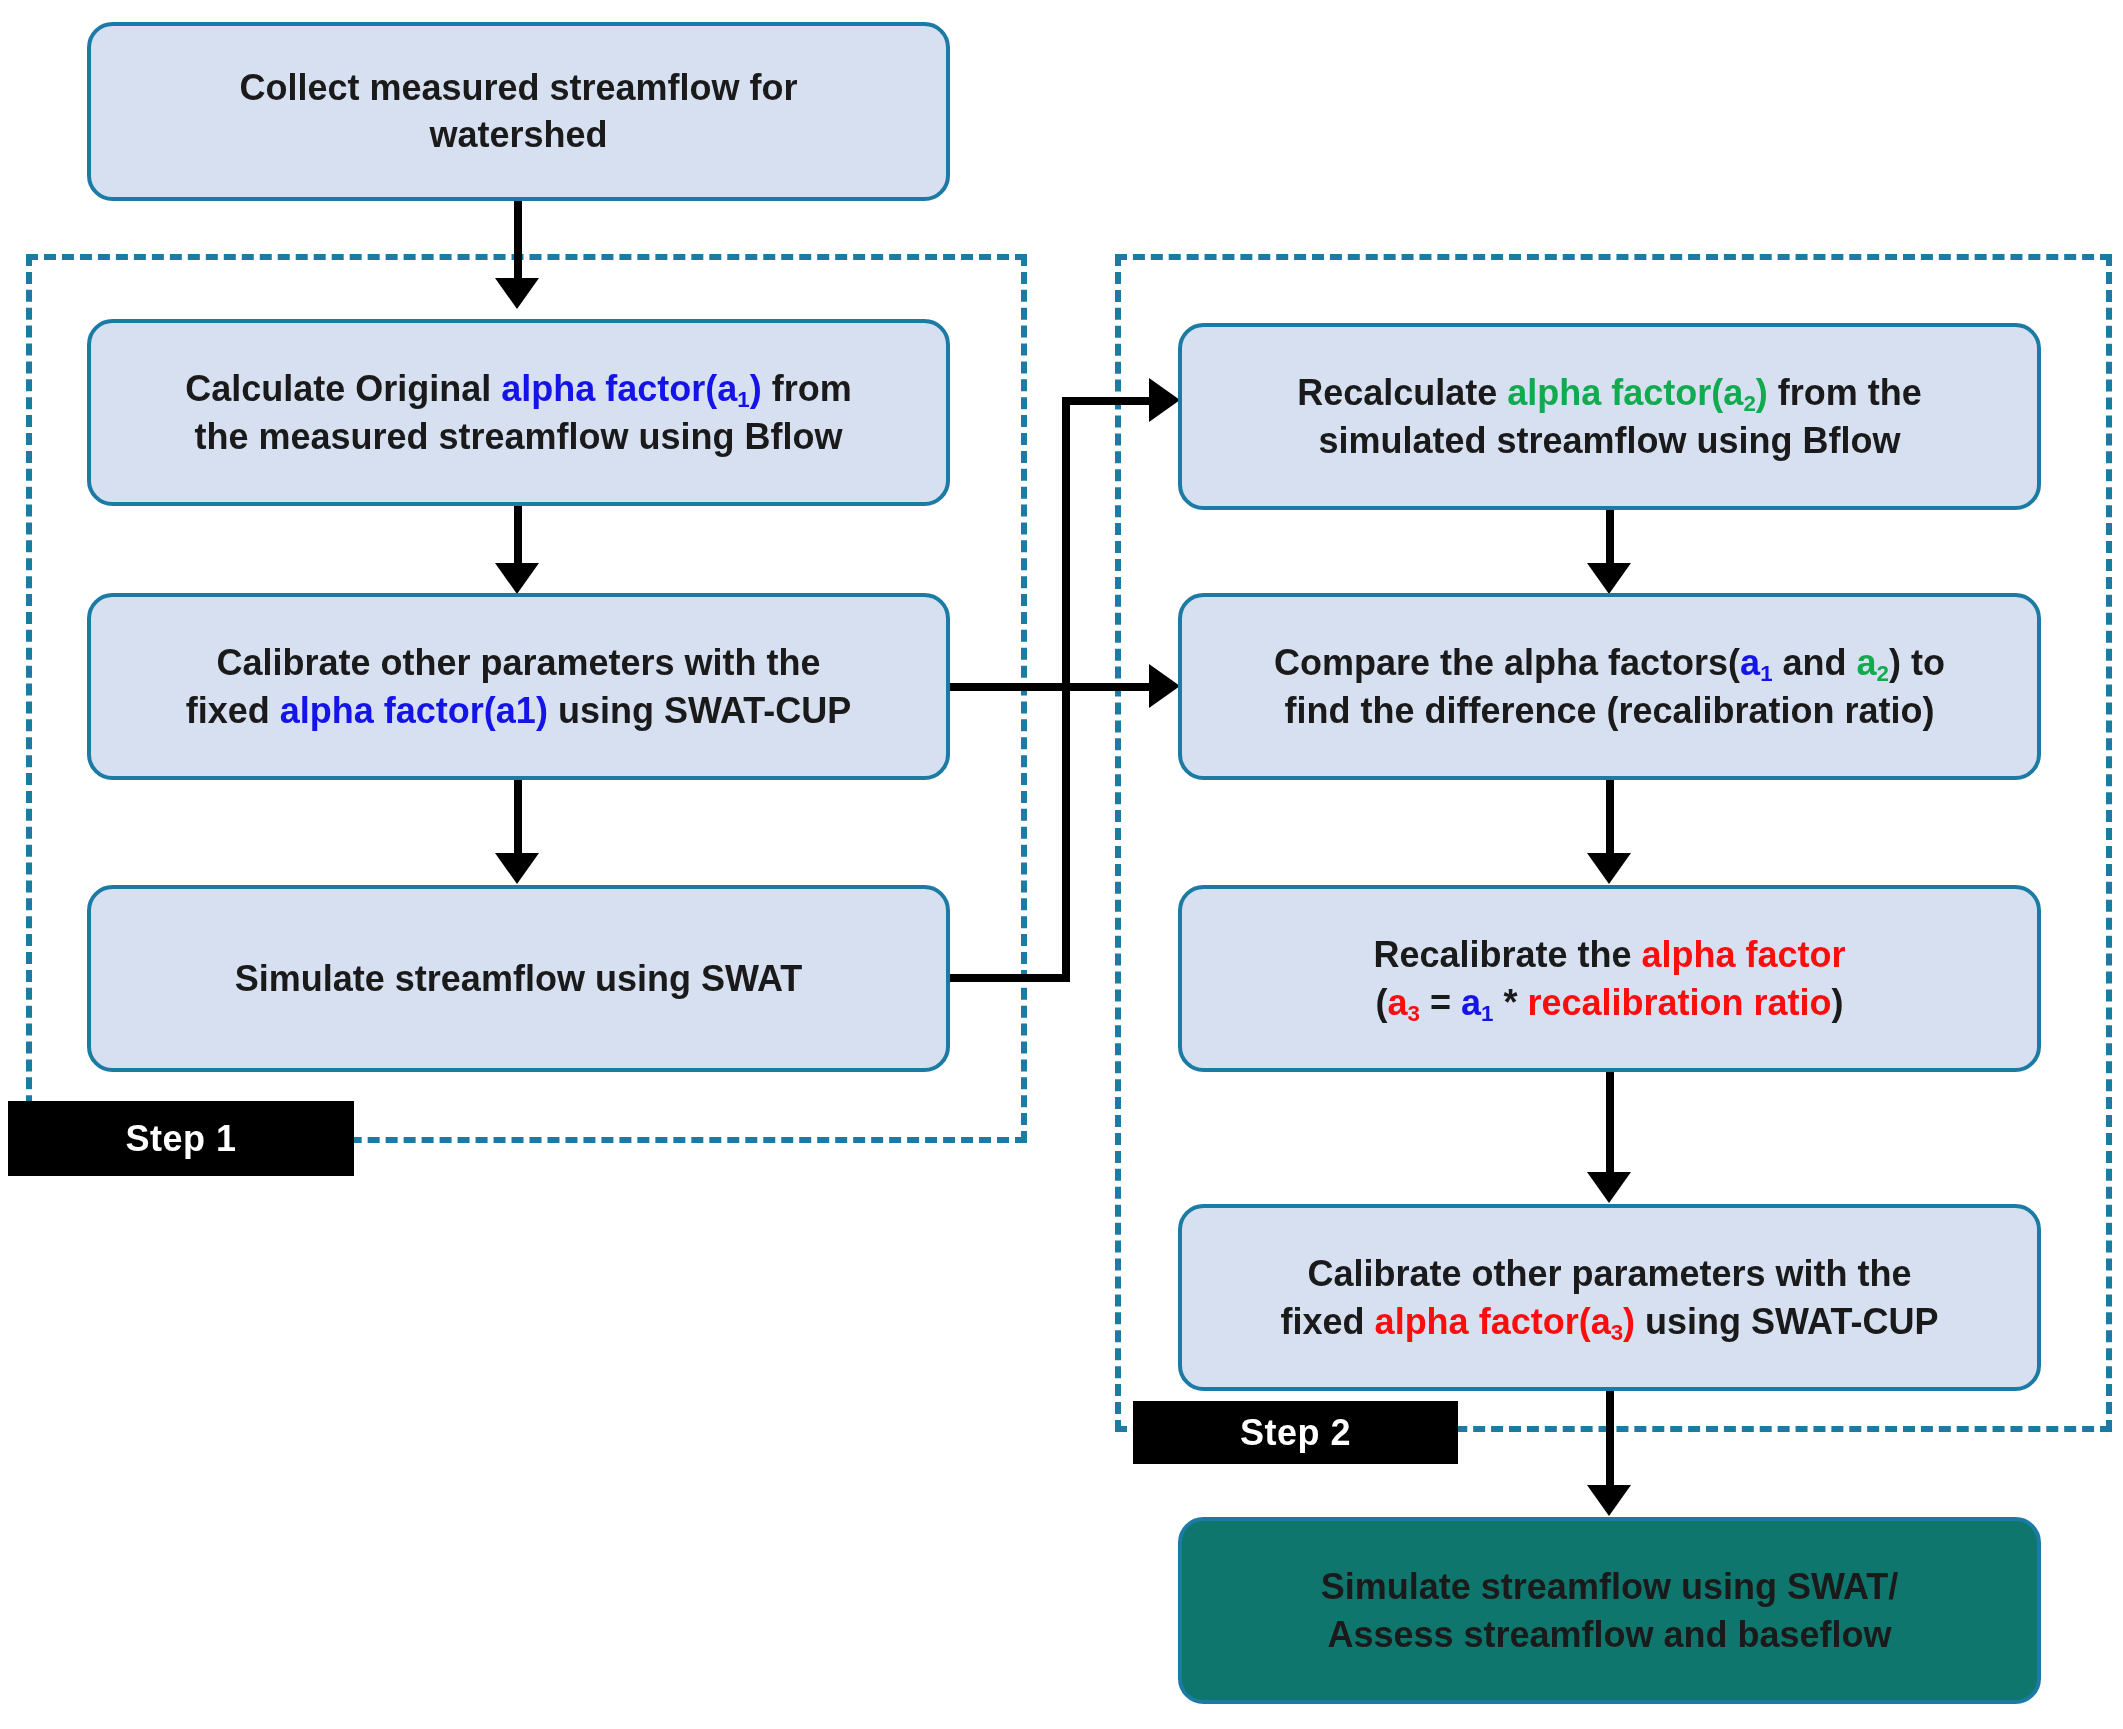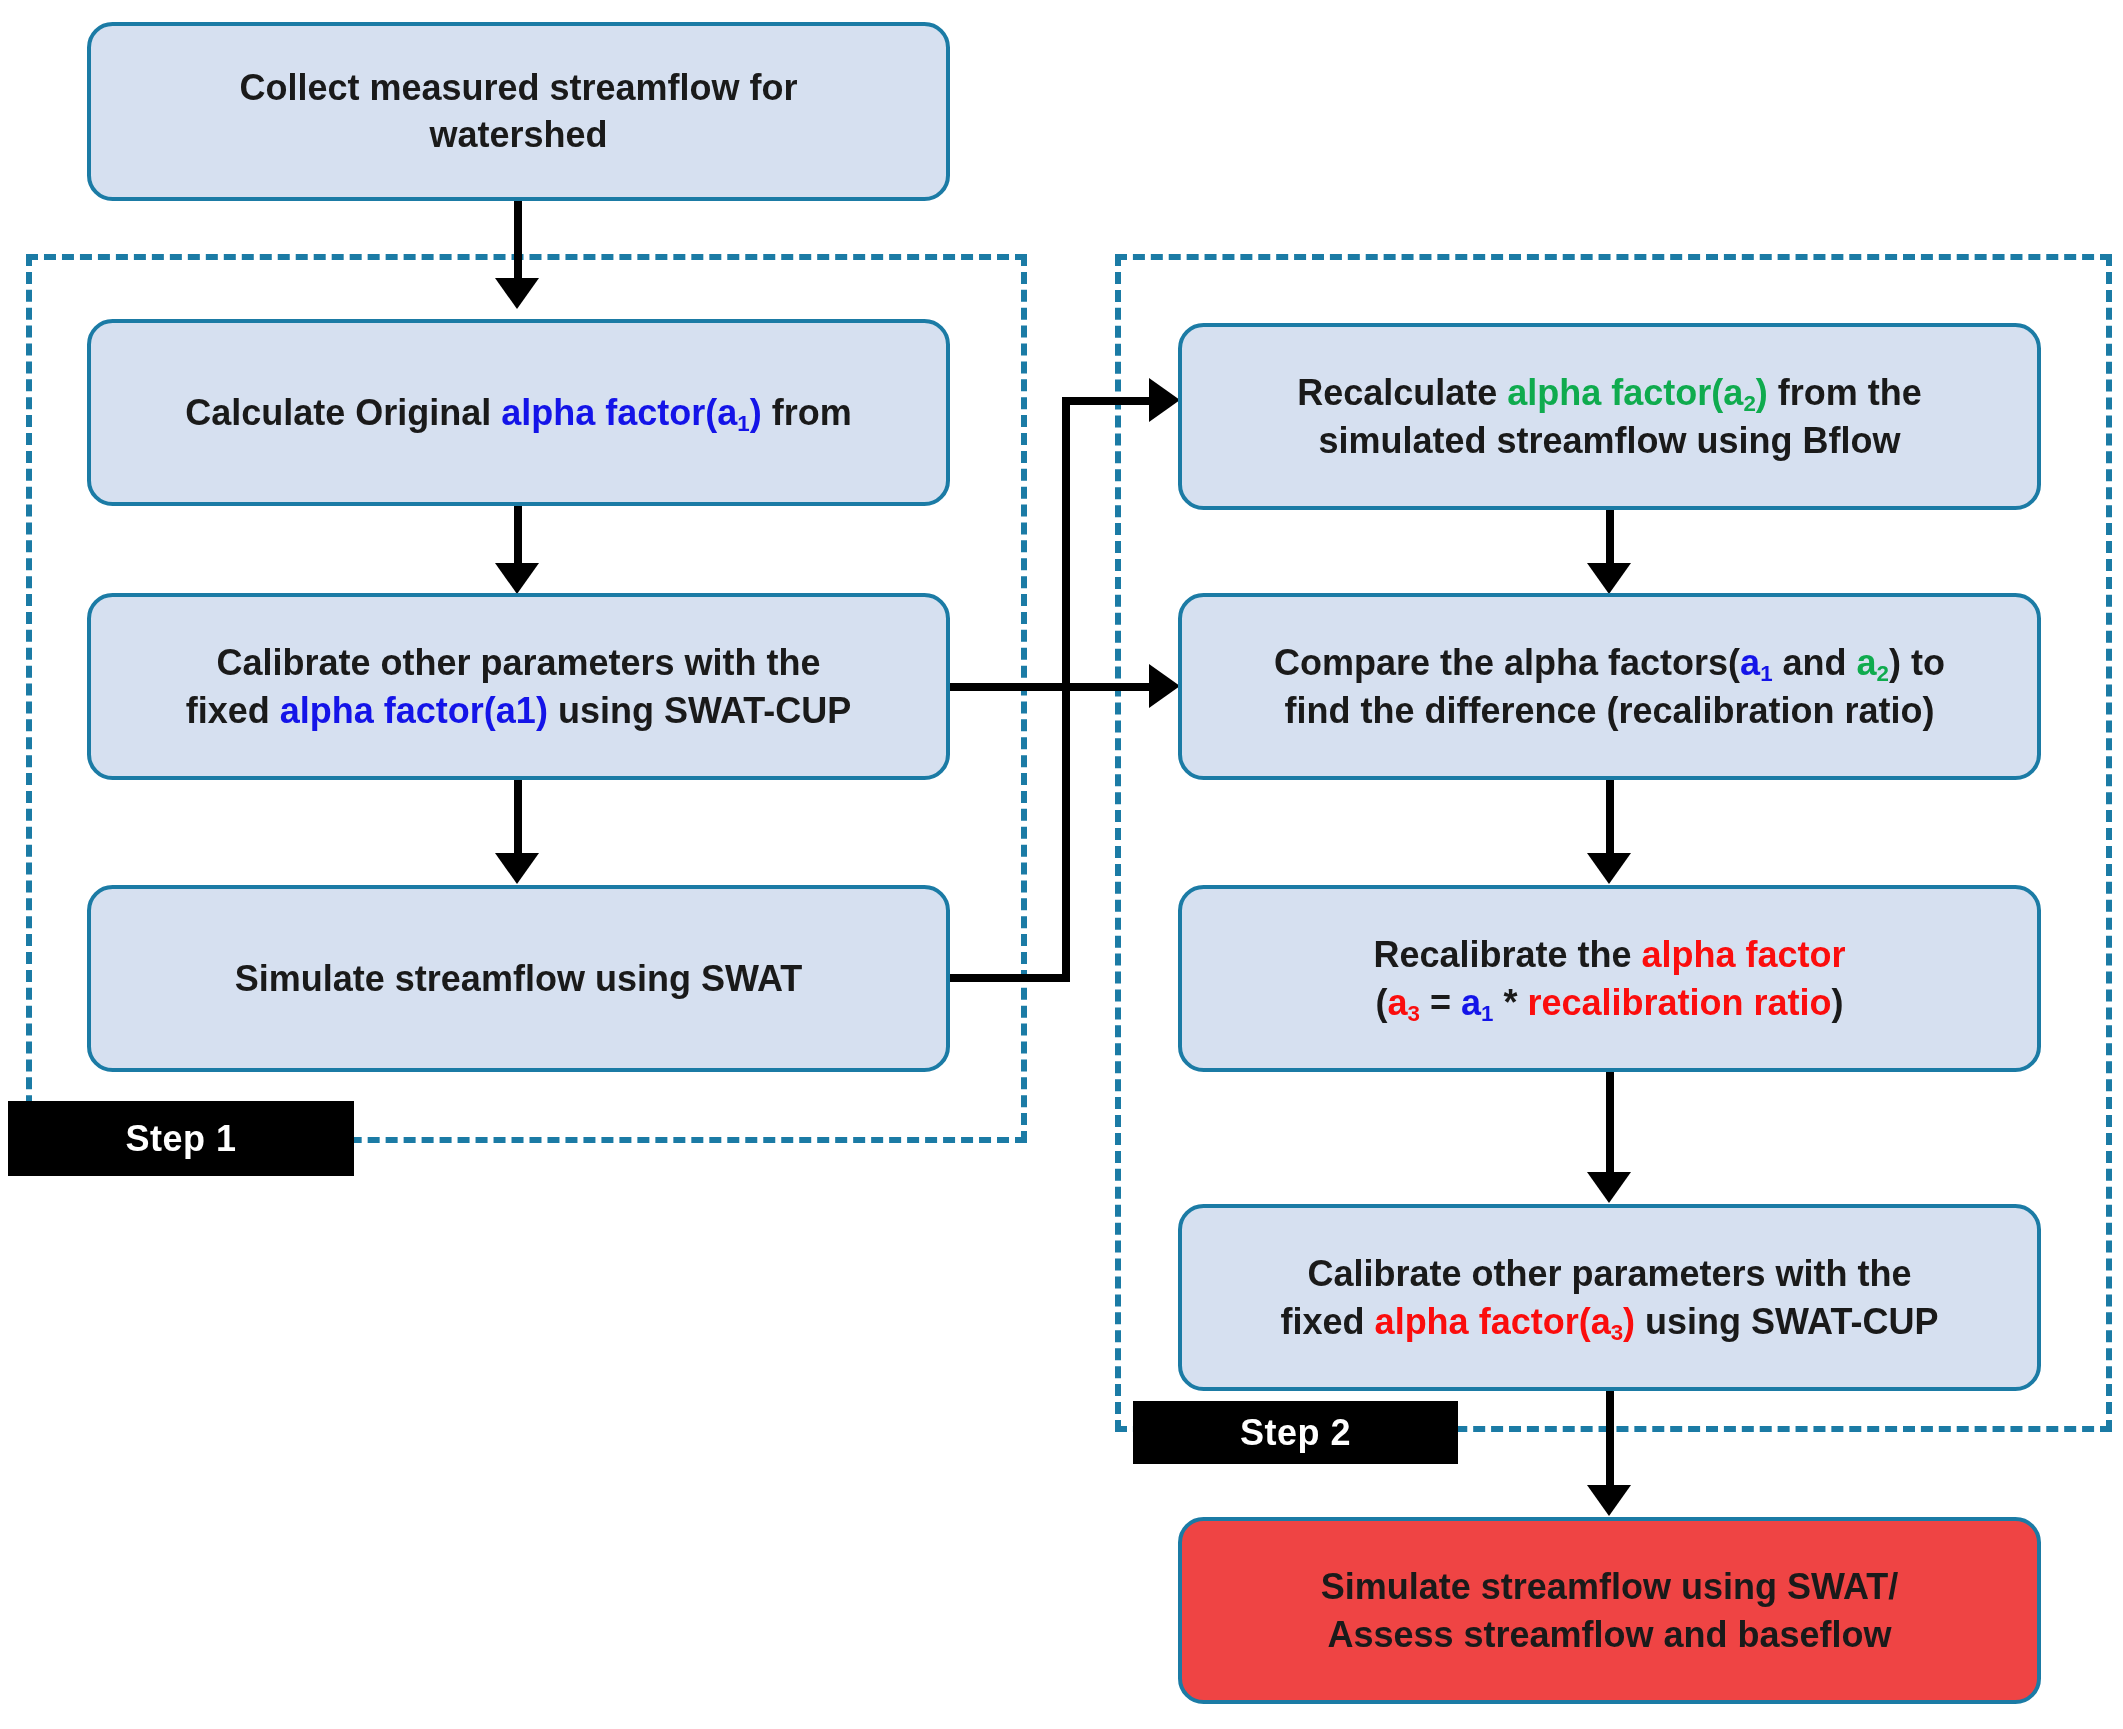--- a/index.html
+++ b/index.html
@@ -53,21 +53,21 @@
     display: flex;
     align-items: center;
     justify-content: center;
     text-align: center;
     padding: 5.9px 21.7px;
     color: #1a1a1a;
     font-weight: bold;
     font-size: 36px;
     line-height: 1.32;
   }
-  .node.terminal { background: #ef4444; }
+  .node.terminal { background: #0f766e; }
 
   .node-text { width: 100%; }
 
   
   .blue  { color: #1414e8; }
   .green { color: #0fab4e; }
   .red   { color: #fb0d0d; }
   .black { color: #1a1a1a; }
   sub { font-size: 0.62em; line-height: 0; vertical-align: baseline; position: relative; bottom: -0.28em; }
 
@@ -149,20 +149,21 @@
   <div class="node" id="n-collect">
     <div class="node-text">
       <span>Collect measured streamflow for</span><br>
       <span>watershed</span>
     </div>
   </div>
 
   <div class="node" id="n-calc-a1">
     <div class="node-text">
       <span class="black">Calculate Original </span><span class="blue"><span>alpha factor(a</span><sub>1</sub><span>) </span></span><span class="black">from</span><br>
+      <span class="black">the measured streamflow using Bflow</span>
     </div>
   </div>
 
   <div class="node" id="n-calib-a1">
     <div class="node-text">
       <span class="black">Calibrate other parameters with the</span><br>
       <span class="black">fixed </span><span class="blue">alpha factor(a1)</span><span class="black"> using SWAT-CUP</span>
     </div>
   </div>
 

